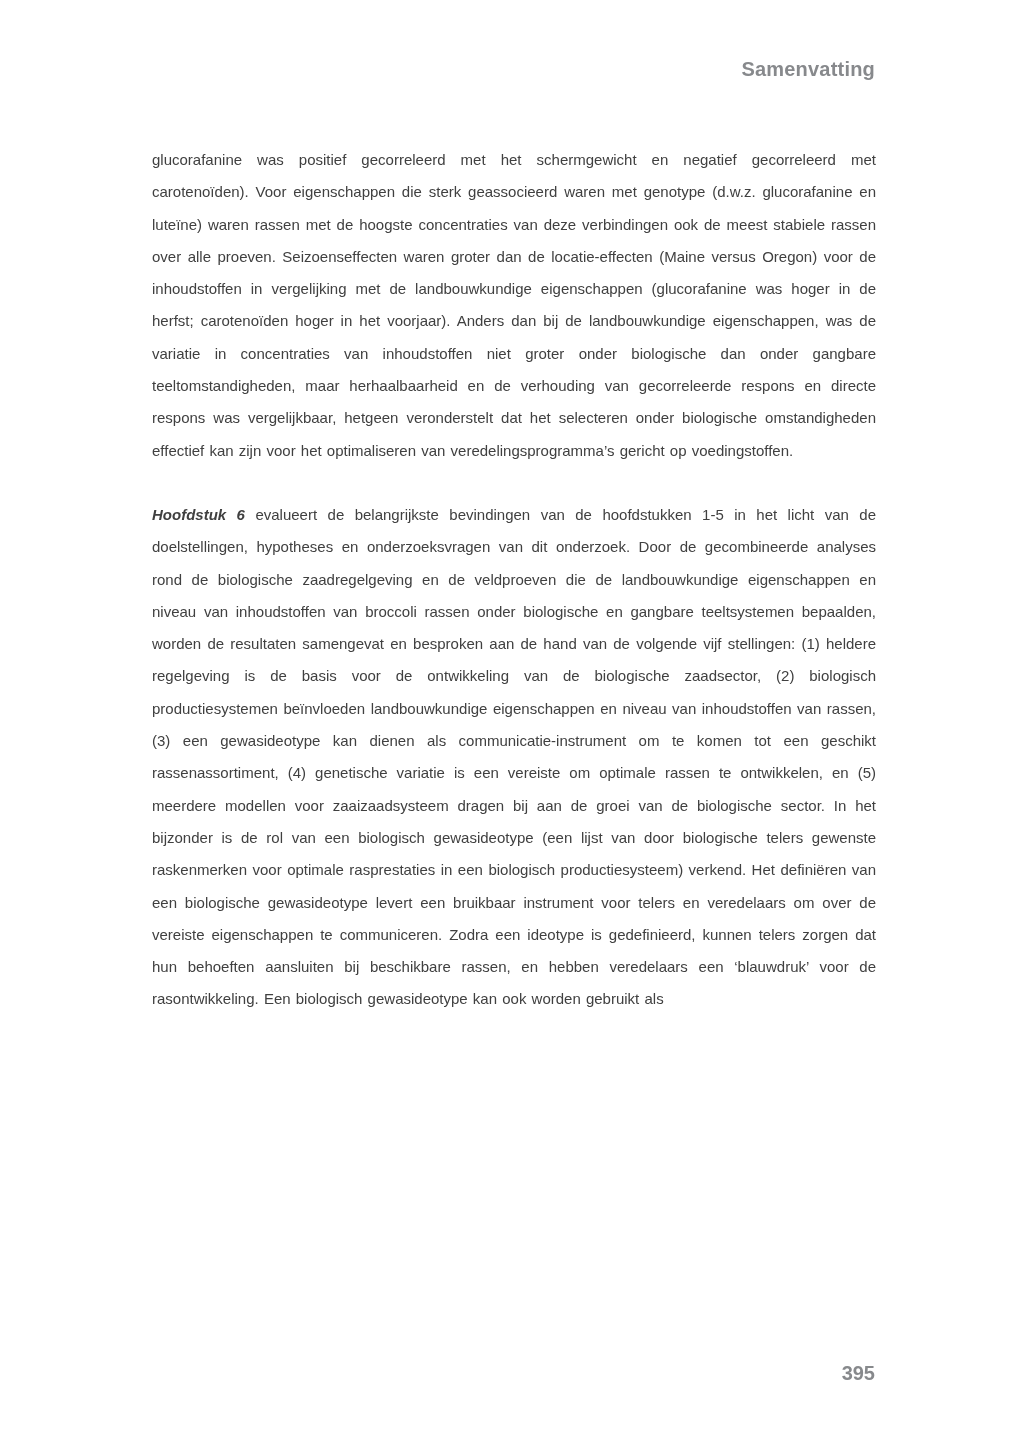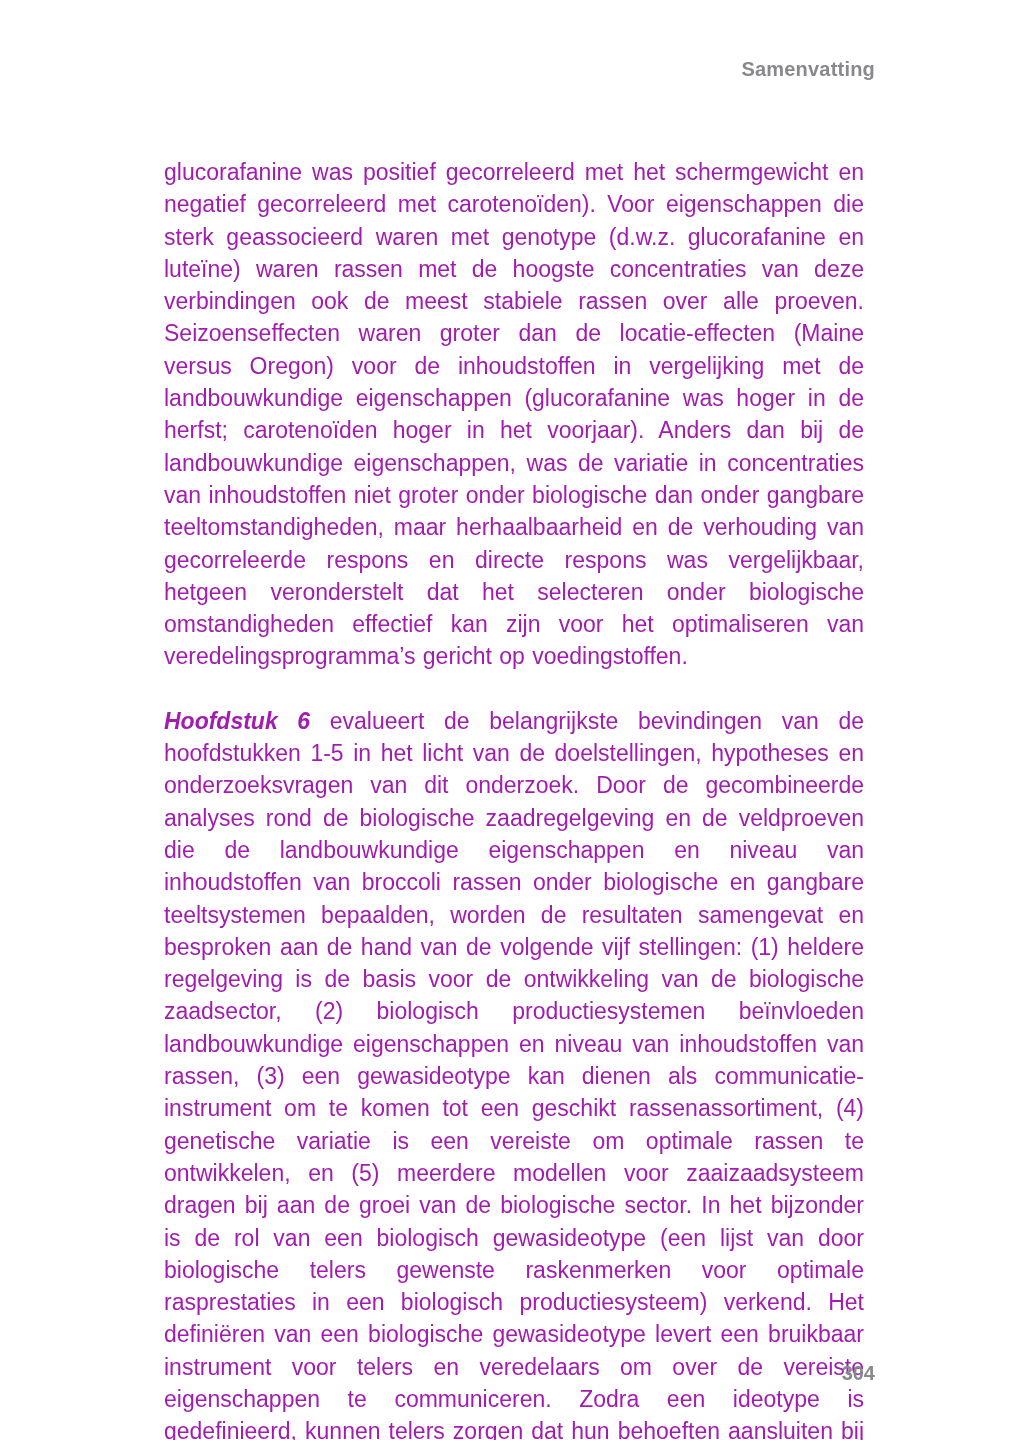--- a/index.html
+++ b/index.html
@@ -29,27 +29,27 @@
     color: #87898c;
     letter-spacing: 0.2px;
   }
   .content {
     position: absolute;
     top: 144px;
     left: 152px;
     width: 724px;
   }
   .paragraph {
-    margin: 12px;
-    font-size: 23px;
+    margin: 0;
+    font-size: 15px;
     line-height: 32.3px;
     text-align: justify;
     text-justify: inter-word;
     word-spacing: 1px;
-    color: #a21caf;
+    color: #404040;
   }
   .paragraph + .paragraph {
     margin-top: 32px;
   }
   .lead {
     font-weight: bold;
     font-style: italic;
   }
   .page-footer {
     position: absolute;
@@ -72,16 +72,16 @@
     <span class="running-head">Samenvatting</span>
   </header>
 
   <main class="content">
     <p class="paragraph"><span>glucorafanine was positief gecorreleerd met het schermgewicht en negatief gecorreleerd met carotenoïden). Voor eigenschappen die sterk geassocieerd waren met genotype (d.w.z. glucorafanine en luteïne) waren rassen met de hoogste concentraties van deze verbindingen ook de meest stabiele rassen over alle proeven. Seizoenseffecten waren groter dan de locatie-effecten (Maine versus Oregon) voor de inhoudstoffen in vergelijking met de landbouwkundige eigenschappen (glucorafanine was hoger in de herfst; carotenoïden hoger in het voorjaar). Anders dan bij de landbouwkundige eigenschappen, was de variatie in concentraties van inhoudstoffen niet groter onder biologische dan onder gangbare teeltomstandigheden, maar herhaalbaarheid en de verhouding van gecorreleerde respons en directe respons was vergelijkbaar, hetgeen veronderstelt dat het selecteren onder biologische omstandigheden effectief kan zijn voor het optimaliseren van veredelingsprogramma’s gericht op voedingstoffen.</span></p>
 
     <p class="paragraph"><strong class="lead">Hoofdstuk 6</strong><span> evalueert de belangrijkste bevindingen van de hoofdstukken 1-5 in het licht van de doelstellingen, hypotheses en onderzoeksvragen van dit onderzoek. Door de gecombineerde analyses rond de biologische zaadregelgeving en de veldproeven die de landbouwkundige eigenschappen en niveau van inhoudstoffen van broccoli rassen onder biologische en gangbare teeltsystemen bepaalden, worden de resultaten samengevat en besproken aan de hand van de volgende vijf stellingen: (1) heldere regelgeving is de basis voor de ontwikkeling van de biologische zaadsector, (2) biologisch productiesystemen beïnvloeden landbouwkundige eigenschappen en niveau van inhoudstoffen van rassen, (3) een gewasideotype kan dienen als communicatie-instrument om te komen tot een geschikt rassenassortiment, (4) genetische variatie is een vereiste om optimale rassen te ontwikkelen, en (5) meerdere modellen voor zaaizaadsysteem dragen bij aan de groei van de biologische sector. In het bijzonder is de rol van een biologisch gewasideotype (een lijst van door biologische telers gewenste raskenmerken voor optimale rasprestaties in een biologisch productiesysteem) verkend. Het definiëren van een biologische gewasideotype levert een bruikbaar instrument voor telers en veredelaars om over de vereiste eigenschappen te communiceren. Zodra een ideotype is gedefinieerd, kunnen telers zorgen dat hun behoeften aansluiten bij beschikbare rassen, en hebben veredelaars een ‘blauwdruk’ voor de rasontwikkeling. Een biologisch gewasideotype kan ook worden gebruikt als</span></p>
   </main>
 
   <footer class="page-footer">
-    <span class="page-number">304</span>
+    <span class="page-number">395</span>
   </footer>
 
 </div>
 
 </body></html>

